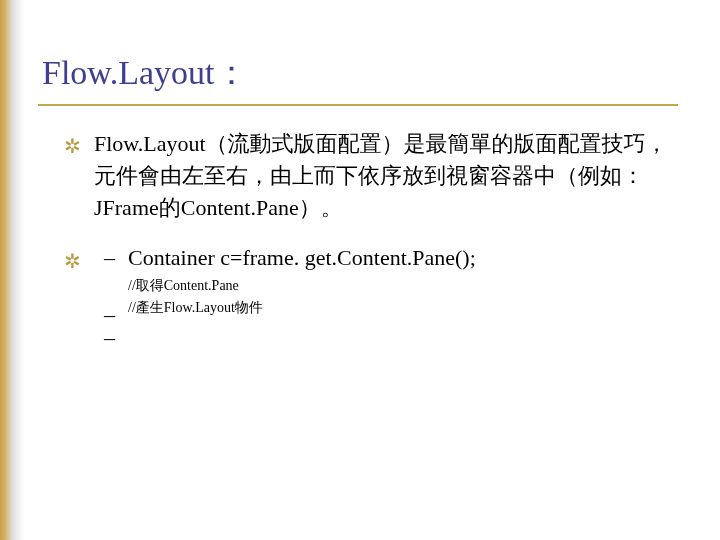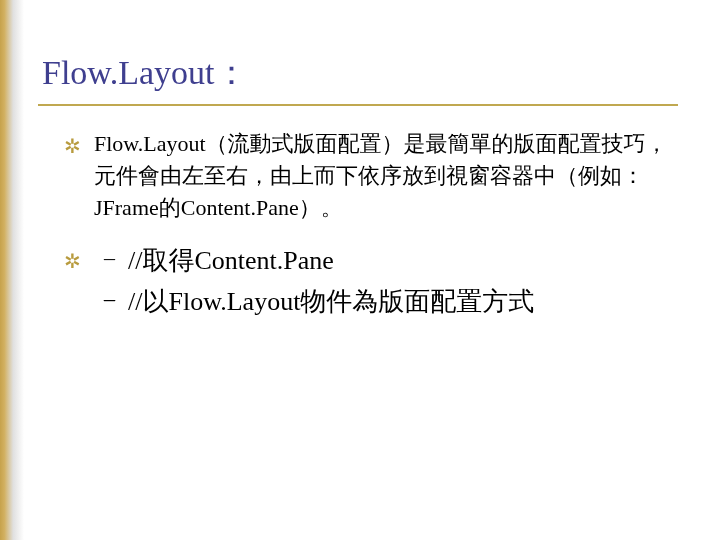--- a/index.html
+++ b/index.html
@@ -86,21 +86,21 @@
   }
   .lvl2 .dash {
     position: absolute;
     left: 40px;
     top: 0;
     color: #000;
   }
   .lvl2-cont {
     position: relative;
     padding-left: 64px;
-    font-size: 26px;
+    font-size: 14px;
     line-height: 1.6;
   }
 </style>
 </head>
 <body>
 
 <div class="slide">
   <div class="stripe"></div>
 
   <div class="title">Flow.Layout：</div>
@@ -112,26 +112,27 @@
       <span class="bullet">✲</span>
       <span>Flow.Layout（流動式版面配置）是最簡單的版面配置技巧，元件會由左至右，由上而下依序放到視窗容器中（例如：JFrame的Content.Pane）。</span>
     </div>
 
     <div class="lvl1 big">
       <span class="bullet">✲</span>
     </div>
 
     <div class="lvl2">
       <span class="dash">–</span>
+      <span>Container c=frame. get.Content.Pane();</span>
     </div>
     <div class="lvl2-cont">//取得Content.Pane</div>
 
     <div class="lvl2">
       <span class="dash">–</span>
     </div>
+    <div class="lvl2-cont">//產生Flow.Layout物件</div>
 
     <div class="lvl2">
       <span class="dash">–</span>
     </div>
-    <div class="lvl2-cont">//以Flow.Layout物件為版面配置方式</div>
 
   </div>
 </div>
 
 </body></html>

